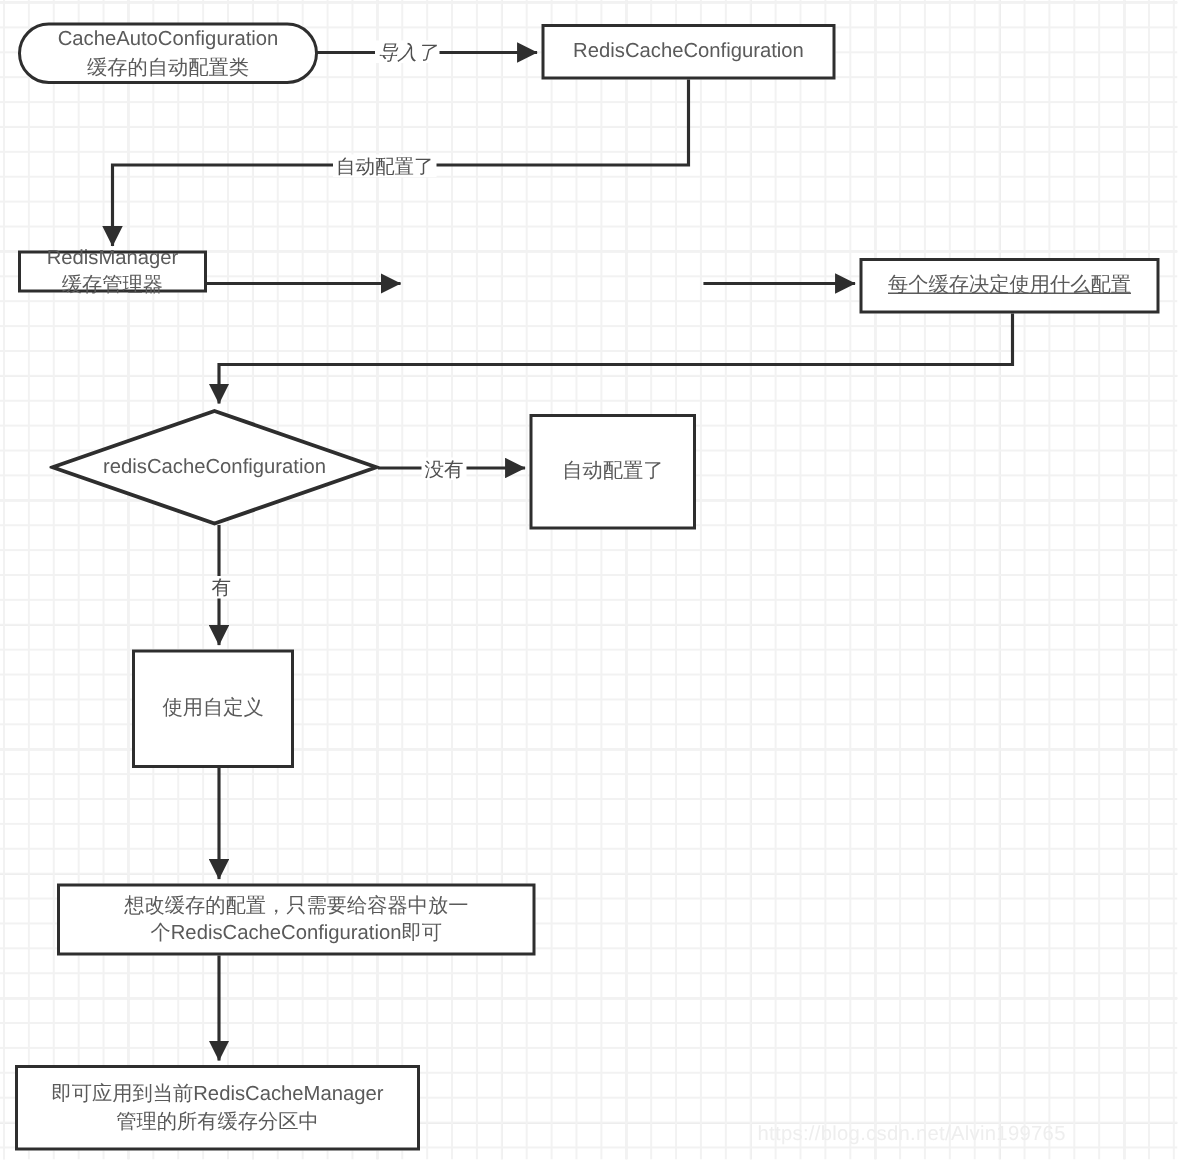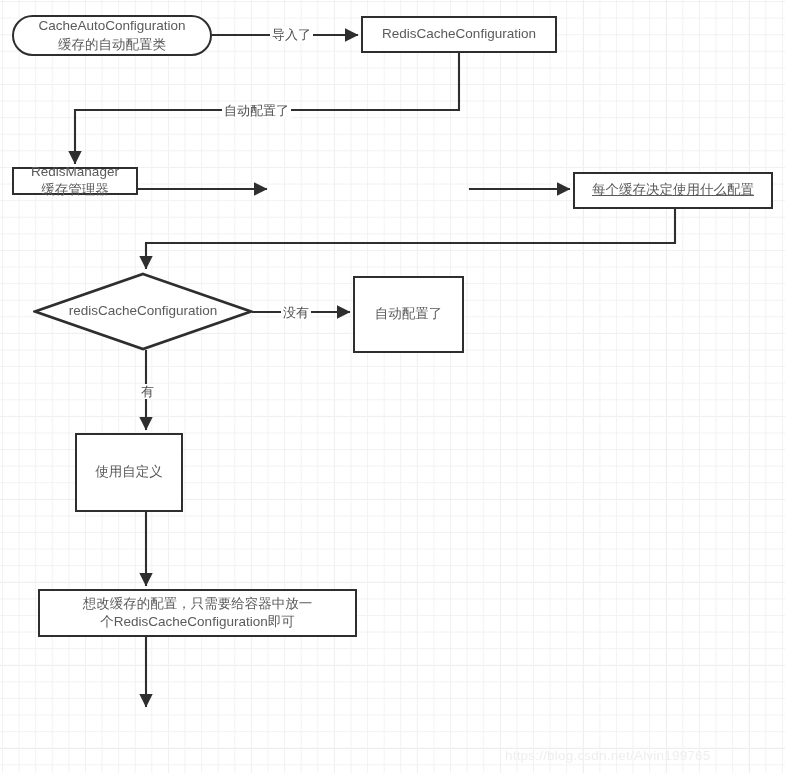--- a/index.html
+++ b/index.html
@@ -140,30 +140,34 @@
     <svg class="diamond-shape" viewBox="0 0 220 79" preserveAspectRatio="none">
       <polygon points="110,2 218,39.5 110,77 2,39.5" fill="#ffffff" stroke="#2e2e2e" stroke-width="2.6"></polygon>
     </svg>
     <span class="dlabel">redisCacheConfiguration</span>
   </div>
 
   <div class="node" style="left:353px; top:276px; width:111px; height:77px;">
     <span>自动配置了</span>
   </div>
 
-  <div class="node" style="left:75px; top:433px; width:108px; height:79px;align-items:center;">
+  <div class="node" style="left:88px; top:433px; width:108px; height:79px;align-items:center;">
     <span>使用自定义</span>
   </div>
 
   <div class="node" style="left:10px; top:589px; width:319px; height:48px;margin-left:28px;">
     <span>想改缓存的配置，只需要给容器中放一
 个RedisCacheConfiguration即可</span>
   </div>
 
+  <div class="node" style="left:10px; top:710px; width:270px; height:57px;">
+    <span>即可应用到当前RedisCacheManager
+管理的所有缓存分区中</span>
+  </div>
 
-  <div class="edge-label" style="left:270px; top:27px;">导入了</div>
+  <div class="edge-label" style="left:250px; top:27px;font-style:italic;">导入了</div>
   <div class="edge-label" style="left:222px; top:103px;text-align:center;">自动配置了</div>
   <div class="edge-label" style="left:281px; top:305px;">没有</div>
   <div class="edge-label" style="left:139px; top:384px;">有</div>
 
   <div class="watermark" style="left:505px; top:748px;">https://blog.csdn.net/Alvin199765</div>
 
 </div>
 
 </body></html>

